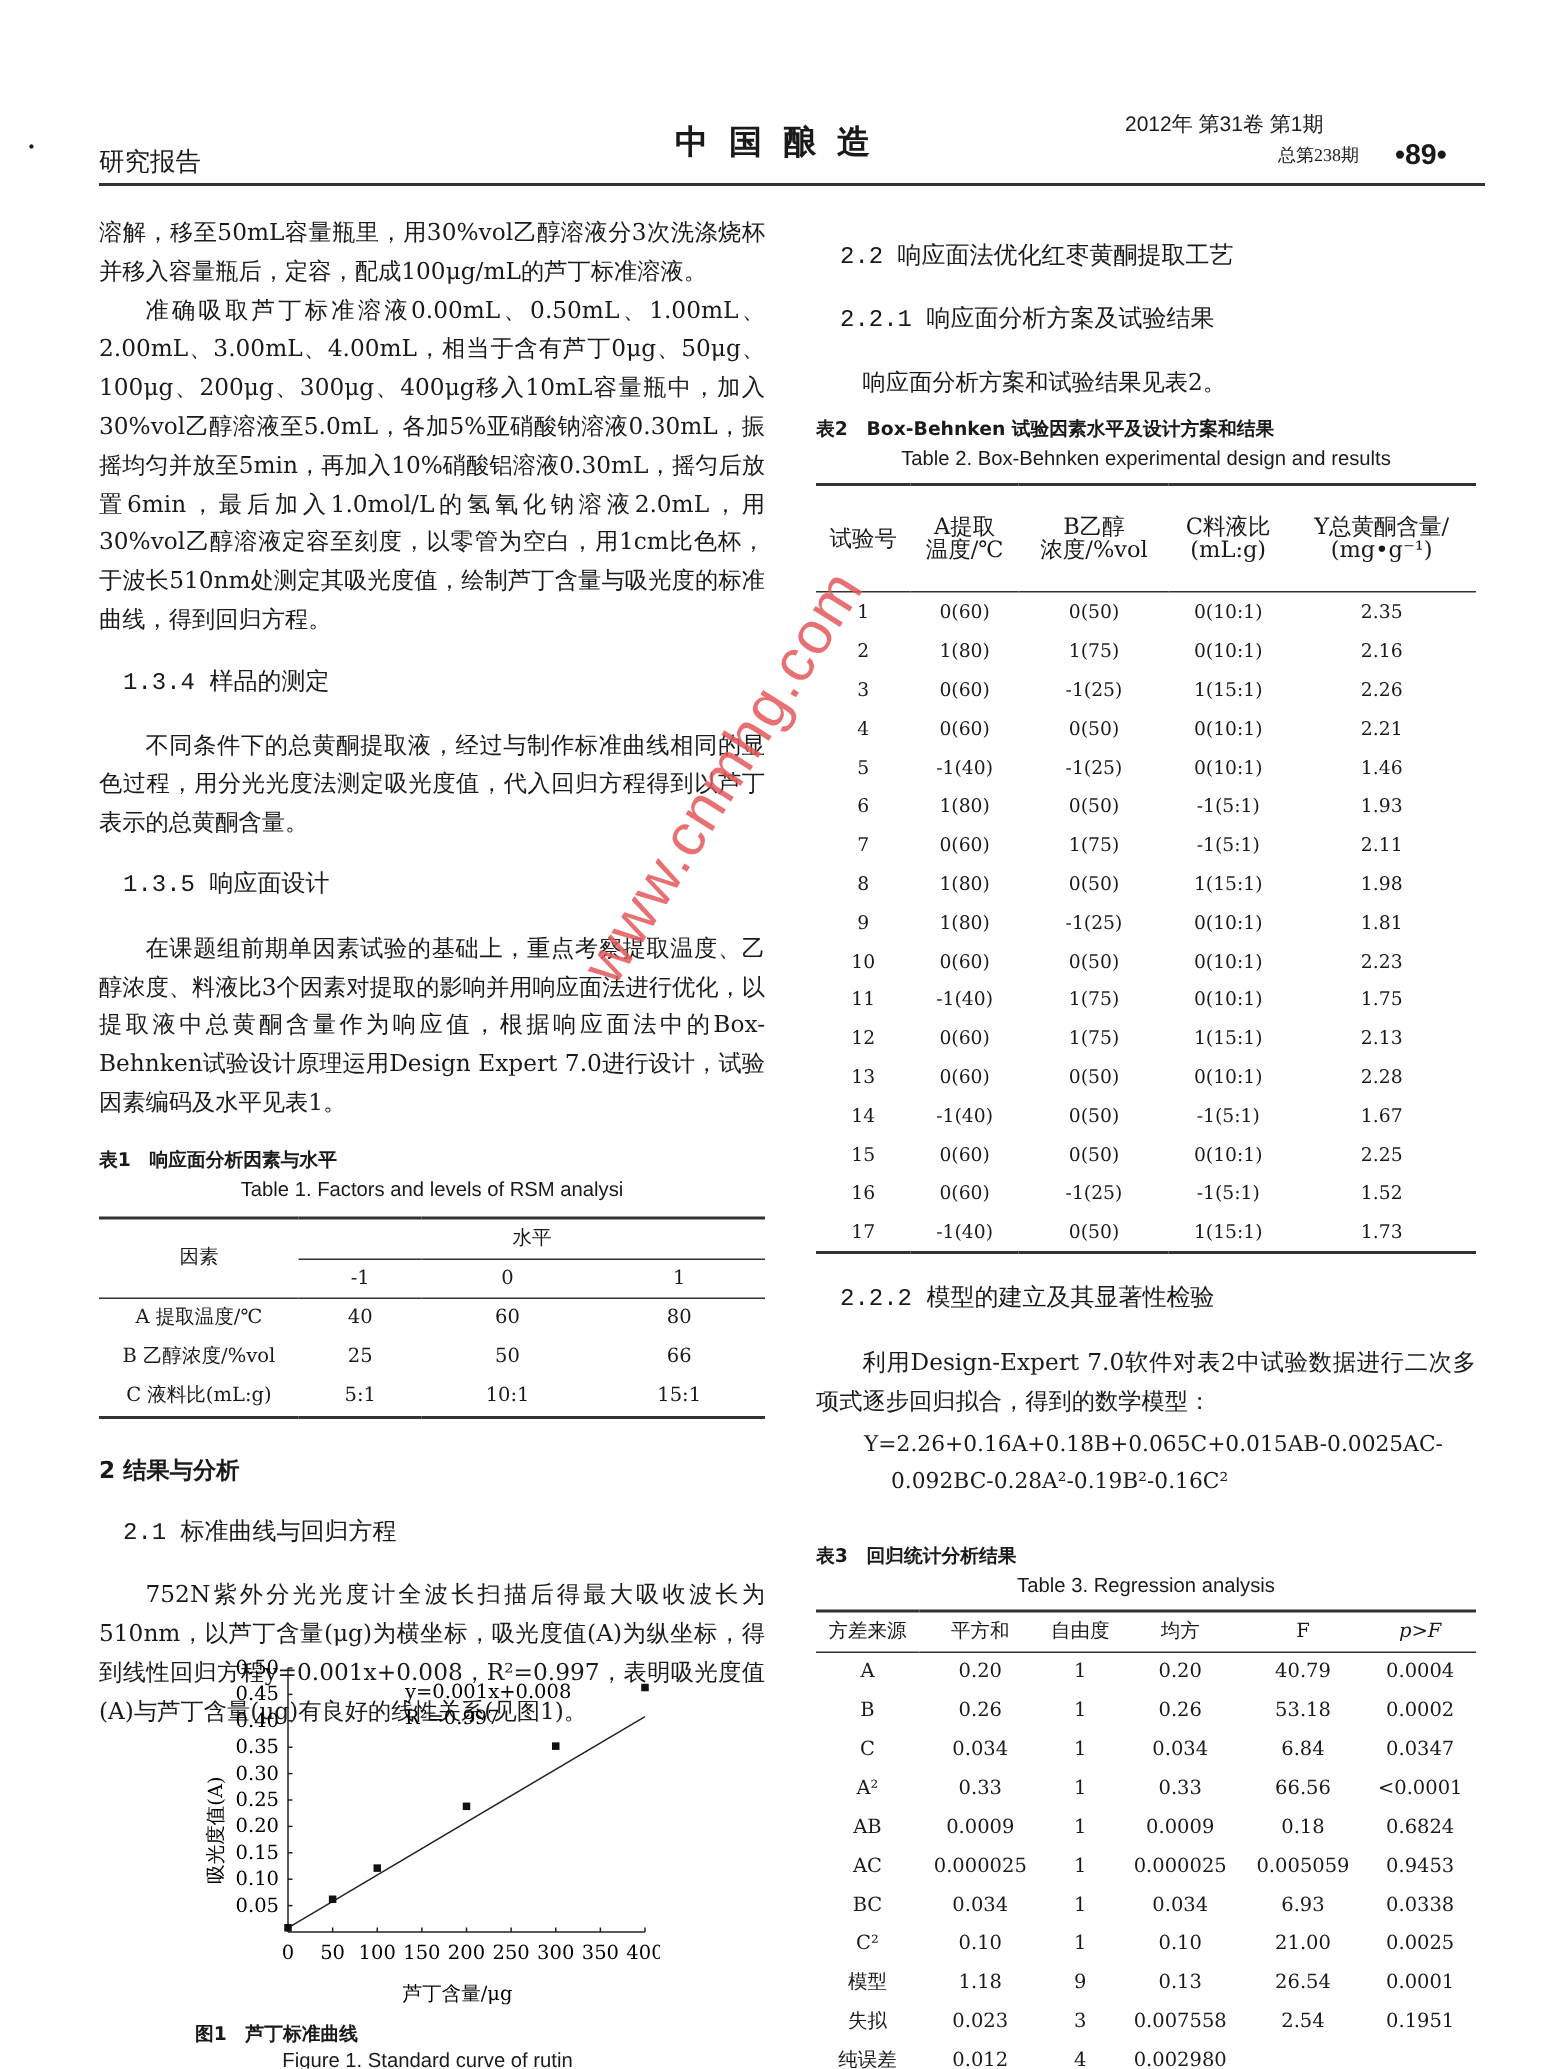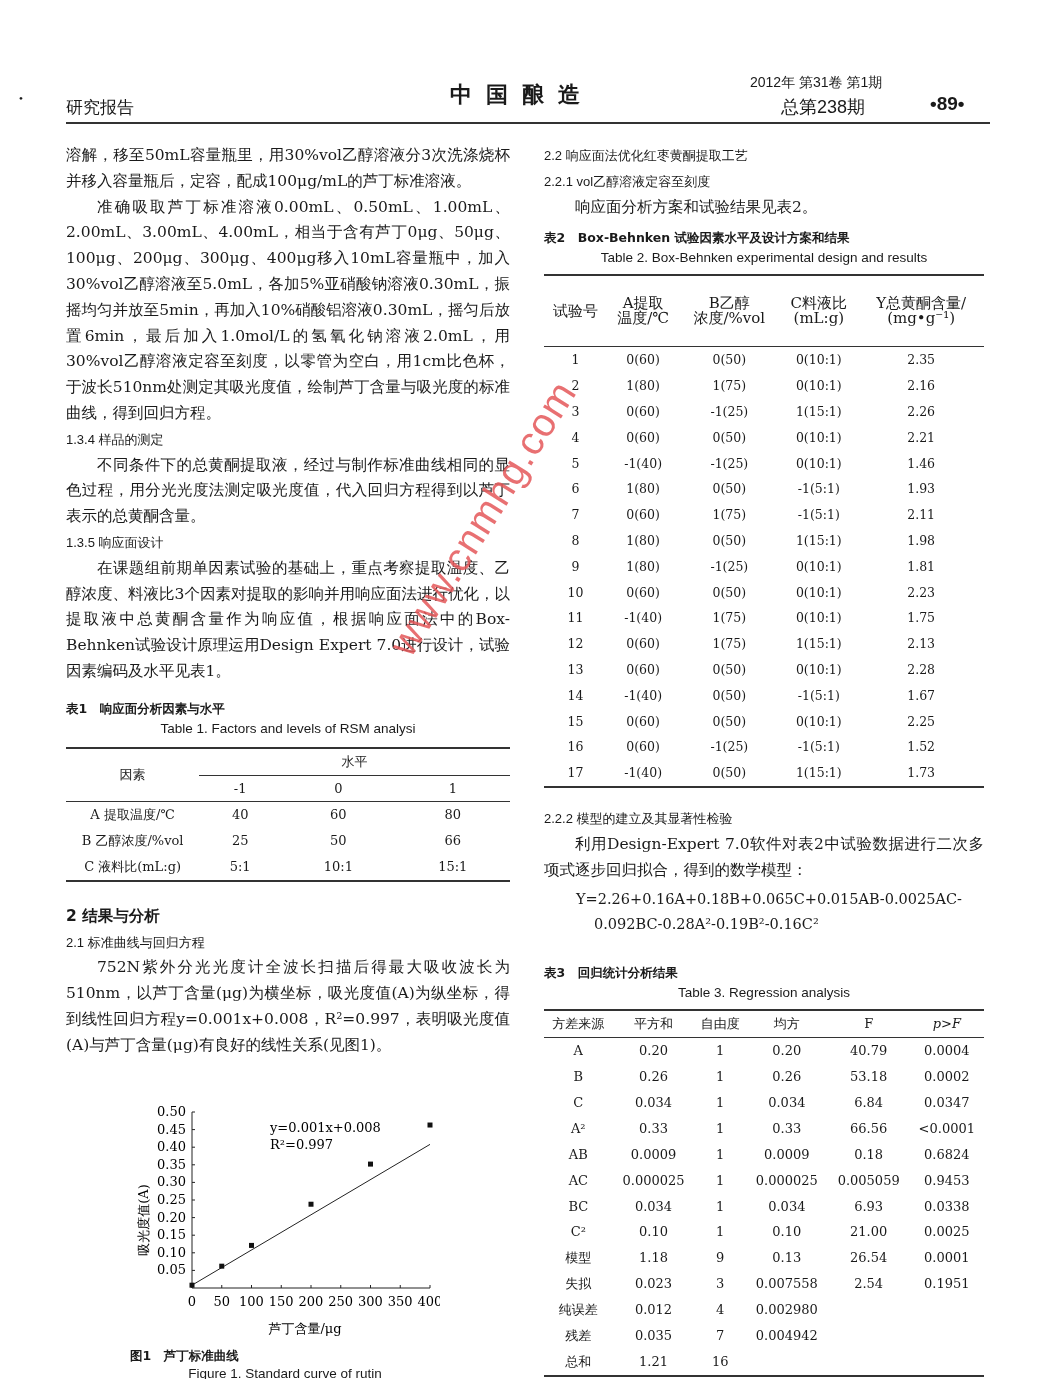--- a/index.html
+++ b/index.html
@@ -4,31 +4,31 @@
 <style>
   html, body { margin: 0; padding: 0; background: #ffffff; }
   body { width: 1037px; height: 1379px; position: relative; overflow: hidden;
          font-family: "DejaVu Serif", "Liberation Serif", serif; color: #1a1a1a; }
   .abs { position: absolute; }
   
   .hdr-left { left: 66px; top: 96px; font-size: 17px; }
   .hdr-center { left: 450px; top: 80px; font-size: 22px; font-weight: bold; letter-spacing: 14px;
                 font-family: "DejaVu Sans", "Liberation Sans", sans-serif; }
   .hdr-right1 { left: 750px; top: 74px; font-size: 14px; font-family: "Liberation Sans", sans-serif; }
-  .hdr-right2 { left: 781px; top: 95px; font-size: 18px; font-family: Liberation Sans, sans-serif; }
+  .hdr-right2 { left: 852px; top: 95px; font-size: 12px; font-family: Liberation Serif, serif; }
   .hdr-page { left: 930px; top: 93px; font-size: 19px; font-weight: bold; font-family: "Liberation Sans", sans-serif; text-align: center; }
   .hdr-dot { left: 18px; top: 93px; font-size: 10px; }
   .hdr-rule { left: 66px; top: 122px; width: 924px; height: 2px; background: #333; }
 
   .col { position: absolute; width: 444px; font-size: 15.5px; line-height: 25.8px; }
   .col-left { left: 66px; top: 143px; }
   .col-right { left: 544px; top: 143px; width: 440px; }
   .p { text-align: justify; text-align-last: left; margin: 0; }
   .indent { text-indent: 2em; }
-  .h3 { margin: 0; font-family: Liberation Sans, sans-serif; font-size: 13px; }
+  .h3 { margin: 16px; font-family: Liberation Mono, monospace; font-size: 16px; }
   .h2 { margin: 6px 0 0 0; font-family: "DejaVu Sans", "Liberation Sans", sans-serif; font-weight: bold; font-size: 15.5px; }
 
   .cap-cn { text-align: left; font-family: "DejaVu Sans", "Liberation Sans", sans-serif; font-weight: bold; font-size: 12.5px; line-height: 20px; }
   .cap-en { text-align: center; font-family: "Liberation Sans", sans-serif; font-size: 13.5px; line-height: 20px; }
 
   table { border-collapse: collapse; width: 100%; font-size: 13px; }
   td, th { font-weight: normal; text-align: center; padding: 0; }
   .t1 { margin-top: 8px; border-top: 2px solid #333; border-bottom: 2px solid #333; }
   .t1 td { height: 22px; }
   .t2 { margin-top: 6px; border-top: 2px solid #333; border-bottom: 2px solid #333; }
@@ -166,21 +166,21 @@
     <text id="ann1" font-size="13" x="140" y="49">R²=0.997</text>
     <text font-size="13" transform="translate(18,120) rotate(-90)" text-anchor="middle">吸光度值(A)</text>
     <text font-size="13" x="175" y="233" text-anchor="middle">芦丁含量/μg</text>
   </svg>
   <div class="cap-cn" style="margin-top:2px">图1　芦丁标准曲线</div>
   <div class="cap-en" style="line-height:16px">Figure 1. Standard curve of rutin</div>
 </div>
 
 <div class="col col-right">
   <p class="h3">2.2 响应面法优化红枣黄酮提取工艺</p>
-  <p class="h3">2.2.1 vol乙醇溶液定容至刻度</p>
+  <p class="h3">2.2.1 响应面分析方案及试验结果</p>
   <p class="p indent">响应面分析方案和试验结果见表2。</p>
 
   <div style="margin-top:8px">
     <div class="cap-cn">表2　Box-Behnken 试验因素水平及设计方案和结果</div>
     <div class="cap-en">Table 2. Box-Behnken experimental design and results</div>
     <table class="t2">
       <thead>
           <tr id="t2-head">
             <th>
               <div>试验号</div>

